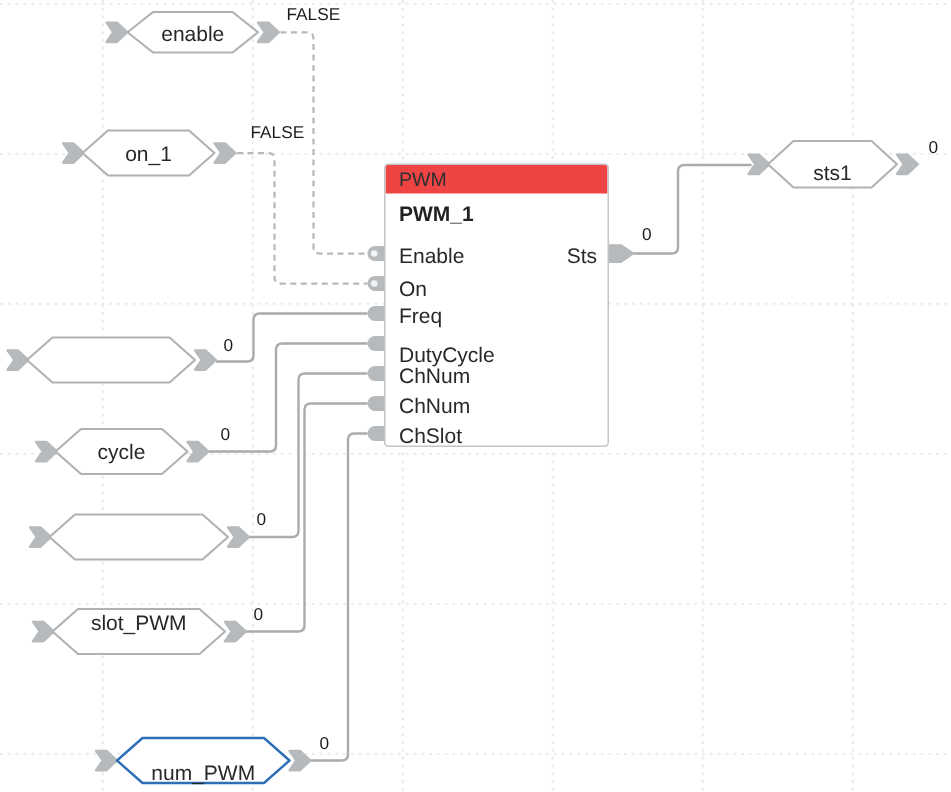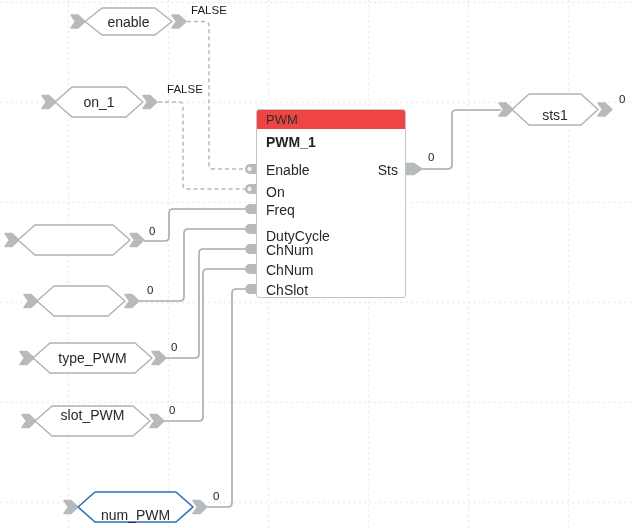--- a/index.html
+++ b/index.html
@@ -123,22 +123,22 @@
     <div class="pin-label" style="top:170px">ChSlot</div>
     <div class="pin-label out" style="top:50px">Sts</div>
   </div>
 
   <div class="tag-hit" style="left:85px;top:8px;width:87px;height:27px">
       <span class="lbl">enable</span>
     </div>
   <div class="tag-hit" style="left:55px;top:87px;width:88px;height:30px">
       <span class="lbl">on_1</span>
     </div>
-  <div class="tag-hit" style="left:33px;top:343px;width:119px;height:30px">
-      <span class="lbl">type_PWM</span>
+  <div class="tag-hit" style="left:37px;top:286px;width:88px;height:30px">
+      <span class="lbl">cycle</span>
     </div>
   <div class="tag-hit" style="left:35px;top:406px;width:115px;height:18px">
       <span class="lbl">slot_PWM</span>
     </div>
   <div class="tag-hit" style="left:78px;top:492px;width:115px;height:46px">
       <span class="lbl">num_PWM</span>
     </div>
   <div class="tag-hit" style="left:512px;top:94px;width:86px;height:42px">
       <span class="lbl">sts1</span>
     </div>

